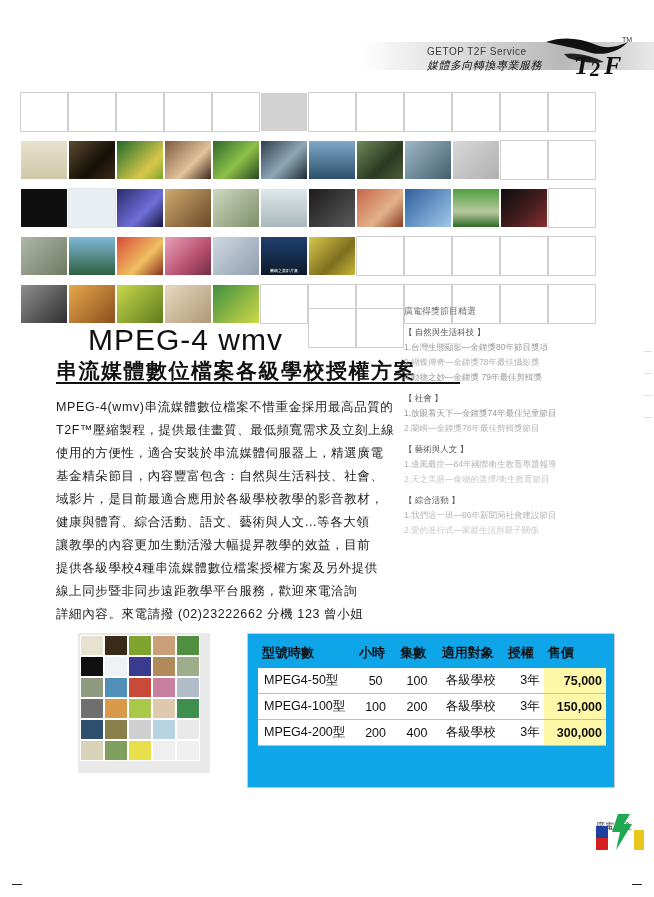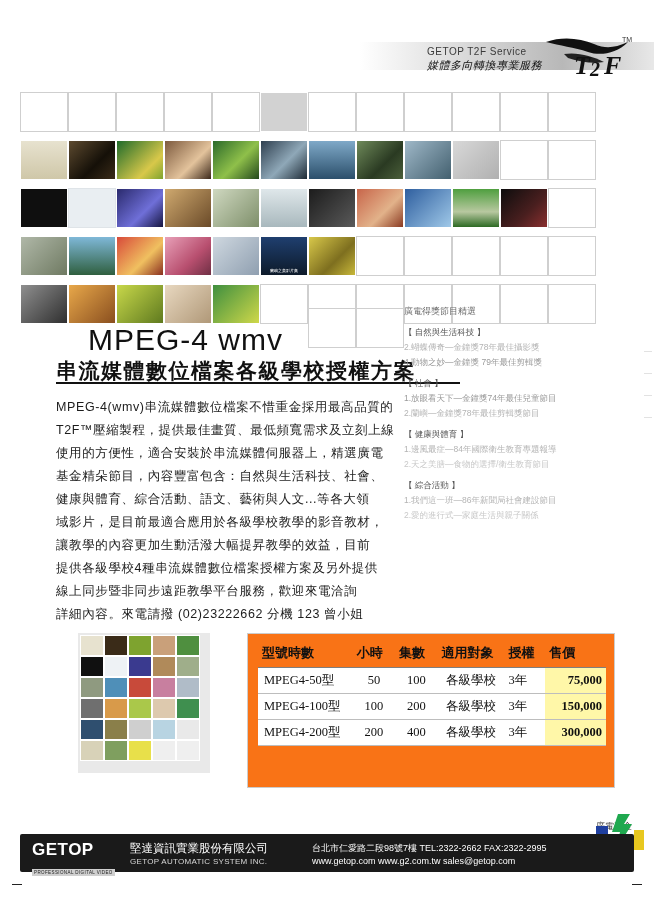--- a/index.html
+++ b/index.html
@@ -166,21 +166,21 @@
     border: 1px solid #fff;
     box-sizing: border-box;
     overflow: hidden;
   }
 
   
   .pricebox {
     position: absolute;
     left: 247px; top: 633px;
     width: 368px; height: 155px;
-    background: #f97316;
+    background: #0ea5e9;
     border: 1px solid #cccccc;
     box-sizing: border-box;
   }
   .ptable {
     position: absolute;
     left: 10px; top: 8px;
     width: 348px;
     border-collapse: collapse;
     font-size: 12.5px;
     color: #111;
@@ -191,28 +191,27 @@
     padding: 2px 4px 5px 4px;
     text-align: left;
     white-space: nowrap;
   }
   .ptable thead tr { border-bottom: 1px solid #7f7f7f; }
   .ptable td {
     padding: 4px 4px;
     border-bottom: 1px solid #bdbdbd;
     background: #ffffff;
     white-space: nowrap;
-    font-family: Liberation Serif, serif;
   }
   .ptable tbody tr td:first-child { padding-left: 6px; }
   .col-model { width: 98px; }
   .col-hours { width: 48px; text-align: center; }
   .col-eps   { width: 48px; text-align: center; }
   .col-target{ width: 70px; text-align: center; margin-left: 8px; }
-  .col-lic   { width: 44px; text-align: left; }
+  .col-lic   { width: 44px; text-align: right; }
   .col-price { width: 72px; text-align: right; font-weight: bold; }
   .price-cell { background: #fff7a8 !important; }
   .price-call { background: #fff7a8 !important; color: #1b3fa0; }
 
   
   .gjj {
     position: absolute;
     right: 22px; top: 820px;
     font-size: 9px;
     color: #333;
@@ -375,40 +374,41 @@
 
   <div class="title1">MPEG-4  wmv</div>
   <div class="title2">串流媒體數位檔案各級學校授權方案</div>
   <div class="title-rule"></div>
 
   <div class="body-copy">
     <div>MPEG-4(wmv)串流媒體數位檔案不惜重金採用最高品質的</div>
     <div>T2F™壓縮製程，提供最佳畫質、最低頻寬需求及立刻上線</div>
     <div>使用的方便性，適合安裝於串流媒體伺服器上，精選廣電</div>
     <div>基金精朵節目，內容豐富包含：自然與生活科技、社會、</div>
+    <div>域影片，是目前最適合應用於各級學校教學的影音教材，</div>
     <div>健康與體育、綜合活動、語文、藝術與人文...等各大領</div>
-    <div>域影片，是目前最適合應用於各級學校教學的影音教材，</div>
     <div>讓教學的內容更加生動活潑大幅提昇教學的效益，目前</div>
     <div>提供各級學校4種串流媒體數位檔案授權方案及另外提供</div>
     <div>線上同步暨非同步遠距教學平台服務，歡迎來電洽詢</div>
     <div>詳細內容。來電請撥  (02)23222662  分機  123  曾小姐</div>
   </div>
 
   <div class="awards">
     <div class="head">廣電得獎節目精選</div>
 
     <div class="sect">【 自然與生活科技 】</div>
+    <div class="row">1.台灣生態顯影—金鐘獎80年節目獎項</div>
     <div class="row fade1">2.蝴蝶傳奇—金鐘獎78年最佳攝影獎</div>
     <div class="row">4.動物之妙—金鐘獎 79年最佳剪輯獎</div>
 
     <div class="sect">【 社會 】</div>
     <div class="row">1.放眼看天下—金鐘獎74年最佳兒童節目</div>
     <div class="row fade1">2.蘭嶼—金鐘獎78年最佳剪輯獎節目</div>
 
-    <div class="sect">【 健康與體育 】</div>
+    <div class="sect">【 藝術與人文 】</div>
     <div class="row fade1">1.邊風最症—84年國際衛生教育專題報導</div>
     <div class="row fade2">2.天之美膳—食物的選擇/衛生教育節目</div>
 
     <div class="sect">【 綜合活動 】</div>
     <div class="row fade1">1.我們這一班—86年新聞局社會建設節目</div>
     <div class="row fade2">2.愛的進行式—家庭生活與親子關係</div>
   </div>
   <div class="awards-edge"></div>
   <div class="right-ticks">
     <div>—</div>
@@ -500,27 +500,17 @@
 
   <div class="footer-logo2">
     <svg width="52" height="46" viewBox="0 0 52 46">
       <rect x="2" y="18" width="12" height="24" fill="#1f3f9f"></rect>
       <rect x="2" y="30" width="12" height="12" fill="#d81f1f"></rect>
       <polygon points="24,6 36,6 30,16 38,16 22,42 26,24 18,24" fill="#1fa84f"></polygon>
       <rect x="40" y="22" width="10" height="20" fill="#e8c81f"></rect>
     </svg>
   </div>
 
-  <div class="footer-bar">
-    <div class="getop-logo">
-      <div class="g1">GETOP</div>
-      <div class="g2">PROFESSIONAL DIGITAL VIDEO</div>
-    </div>
-    <div class="footer-cn">堅達資訊實業股份有限公司</div>
-    <div class="footer-en">GETOP AUTOMATIC SYSTEM INC.</div>
-    <div class="footer-addr">台北市仁愛路二段98號7樓 TEL:2322-2662 FAX:2322-2995</div>
-    <div class="footer-web">www.getop.com     www.g2.com.tw    sales@getop.com</div>
-  </div>
 
   <div class="cmark" style="left:12px;  top:884px; width:10px; height:1px;"></div>
   <div class="cmark" style="left:632px; top:884px; width:10px; height:1px;"></div>
 
 </div>
 
 </body></html>

